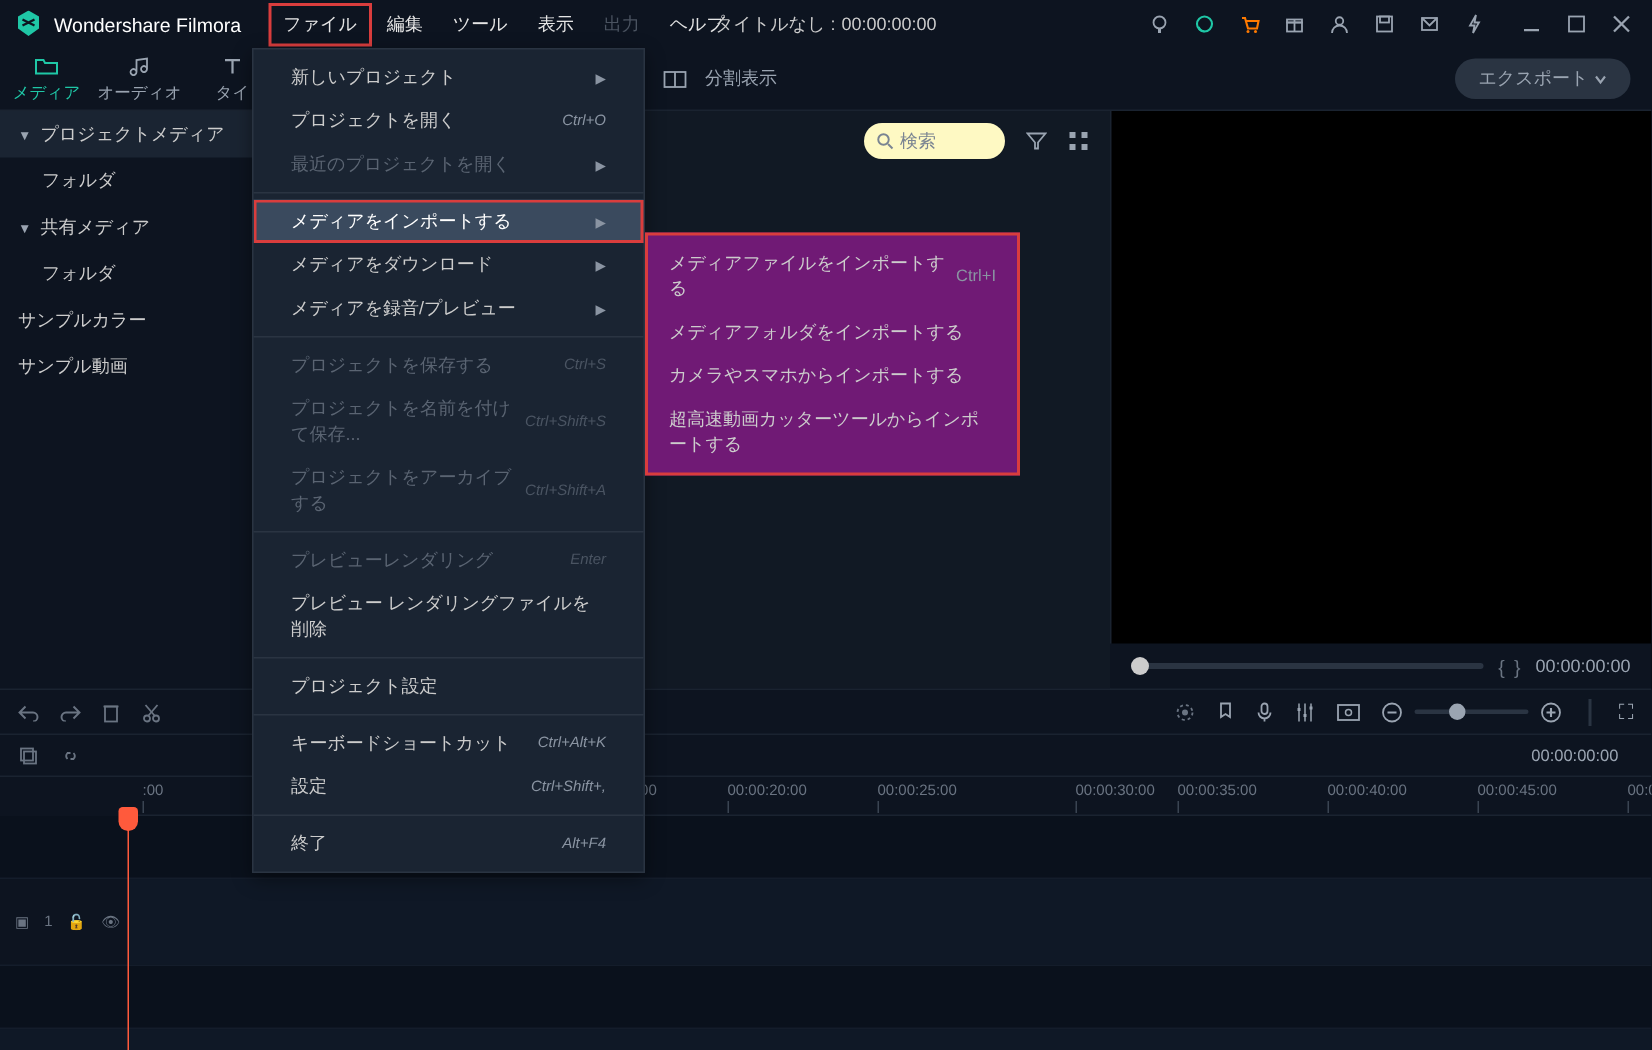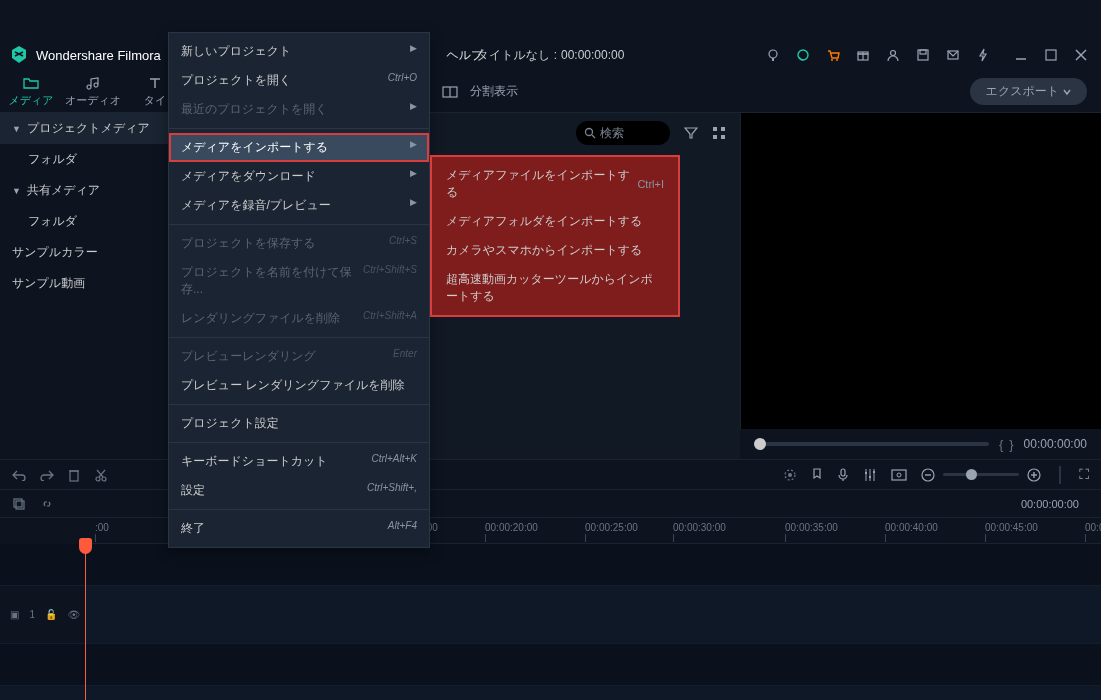--- a/index.html
+++ b/index.html
@@ -1,17 +1,17 @@
 <!DOCTYPE html>
 <html><head>
 <meta charset="utf-8">
 <style>
 * { margin:0; padding:0; box-sizing:border-box; font-family:"Segoe UI",Arial,sans-serif; -webkit-font-smoothing:antialiased; }
 body { width:1101px; height:700px; background:#0d1420; color:#ccc; overflow:hidden; position:relative; font-size:12px; }
-.titlebar { height:32px; background:#0d1420; display:flex; align-items:center; position:relative;margin-top:39px; }
+.titlebar { height:32px; background:#0d1420; display:flex; align-items:center; position:relative; }
 .logo { width:18px; height:18px; margin:0 8px 0 10px; display:flex; align-items:center; justify-content:center; }
 .app-name { font-size:13px; color:#fff; margin-right:18px; }
 .menubar { display:flex; gap:0; }
 .menu-item { padding:6px 10px; font-size:12px; color:#e5e5e5; cursor:pointer; }
 .menu-item.disabled { color:#4a5360; }
 .menu-item.highlighted { border:2px solid #d93d3d; padding:4px 8px; }
 .title-center { position:absolute; left:50%; transform:translateX(-50%); display:flex; align-items:center; gap:4px; font-size:12px; }
 .title-center .tc { color:#ccc;text-align:right; }
 .titlebar-right { margin-left:auto; display:flex; align-items:center; gap:14px; padding-right:14px; }
 .titlebar-right .ico { width:16px; height:16px; display:flex; align-items:center; justify-content:center; color:#9aa4b1; cursor:pointer; }
@@ -30,21 +30,21 @@
 .export-btn { margin-left:auto; margin-right:14px; align-self:center; background:#2a3442; color:#9aa4b1; border-radius:14px; padding:5px 16px; font-size:12px; cursor:pointer; display:flex; align-items:center; gap:4px; }
 
 .main { display:flex; height:calc(100% - 32px - 42px - 241px); }
 .sidebar { width:240px; background:#0d1420; border-right:1px solid #1a2330; overflow:hidden; }
 .sidebar-group { padding:7px 12px; display:flex; align-items:center; gap:6px; font-size:12px; color:#ccc; cursor:pointer; }
 .sidebar-group.selected { background:#1a2432; font-weight:500; }
 .sidebar-group .arrow { font-size:9px; color:#9aa4b1; }
 .sidebar-group .cnt { margin-left:auto; color:#6a7482; font-size:11px; }
 .media-panel { flex:none; width:500px; background:#111924; position:relative; padding-top:42px; }
 .media-panel .search-row { position:absolute; top:8px; right:14px; display:flex; align-items:center; gap:14px; }
-.search-box { width:94px; height:24px; background:#000000; border-radius:12px; display:flex; align-items:center; padding:0 8px; color:#7a8492; font-size:12px; gap:4px; }
+.search-box { width:94px; height:24px; background:#fef9c3; border-radius:12px; display:flex; align-items:center; padding:0 8px; color:#7a8492; font-size:12px; gap:4px; }
 .media-tile { position:absolute; left:26px; top:60px; width:62px; height:48px; background:#4fe0c5; display:flex; align-items:center; justify-content:center; cursor:pointer; }
 .media-tile .plus { color:#0d5a4a; font-size:22px; font-weight:bold; }
 .media-hint { position:absolute; left:26px; top:130px; font-size:12px; color:#9aa4b1; }
 .preview { flex:1; background:#000; border-left:1px solid #1a2330; }
 
 .timeline-controls { position:absolute; bottom:211px; left:740px; right:0; height:30px; background:#141d2b; display:flex; align-items:center; padding:0 14px; gap:8px; }
 .preview-slider-row { position:absolute; bottom:241px; left:740px; right:0; height:30px; display:flex; align-items:center; padding:0 14px; gap:10px; background:#0d1420; }
 .pslider { flex:1; height:4px; background:#2a3442; border-radius:2px; position:relative; }
 .pslider .knob { position:absolute; left:0; top:-4px; width:12px; height:12px; border-radius:50%; background:#ccc; }
 .braces { color:#6a7482; font-size:13px; display:flex; gap:6px; }
@@ -73,30 +73,30 @@
 .playhead { position:absolute; left:85px; top:88px; bottom:0; width:1px; background:#ff5a3c; z-index:5; }
 .playhead .knob { position:absolute; left:-6px; top:-10px; width:13px; height:16px; background:#ff5a3c; border-radius:3px 3px 7px 7px; }
 
 .tl-track { height:58px; display:flex; align-items:center; border-bottom:1px solid #141d2b; }
 .tl-track.spacer { height:42px; background:#0a111c; }
 .track-head { width:85px; display:flex; align-items:center; gap:10px; padding-left:10px; color:#6a7482; font-size:10px; }
 .track-body { flex:1; height:100%; background:#0f1826; }
 
 
 .dropdown { position:absolute; left:168px; top:32px; width:262px; background:#1a2432; border:1px solid #2a3442; box-shadow:0 4px 12px rgba(0,0,0,.4); z-index:50; padding:4px 0; }
-.menu-row { display:flex; align-items:flex-start; padding:6px 12px; font-size:12px; color:#ccc; cursor:pointer; position:relative; }
+.menu-row { display:flex; align-items:center; padding:6px 25px; font-size:12px; color:#ccc; cursor:pointer; position:relative; }
 .menu-row.disabled { color:#5a6472; cursor:default; }
 .menu-row.highlighted { background:#3a4a5e; box-shadow:inset 0 0 0 2px #d93d3d; color:#fff; }
 .menu-row .lbl { flex:1; }
 .menu-row .shortcut { color:#8a94a2; font-size:10px;font-style:italic; }
 .menu-row.disabled .shortcut { color:#4a5462; }
 .menu-row .sub-arrow { font-size:9px; color:#8a94a2; margin-left:6px; }
 .menu-sep { height:1px; background:#2a3442; margin:4px 0; }
 
-.submenu { position:absolute; left:430px; top:155px; width:250px; background:#7f1d1d; border:2px solid #d93d3d; z-index:51; padding:4px 0; }
+.submenu { position:absolute; left:430px; top:155px; width:250px; background:#701a75; border:2px solid #d93d3d; z-index:51; padding:4px 0; }
 .sub-row { display:flex; align-items:center; padding:6px 14px; font-size:12px; color:#ccc; cursor:pointer; }
 .sub-row .lbl { flex:1; }
 .sub-row .shortcut { color:#8a94a2; font-size:11px; }
 
 svg { display:block; }
 </style>
 </head>
 <body>
 
 <div class="titlebar">
@@ -457,21 +457,21 @@
     <span style="color:#9aa4b1;font-size:11px;margin-right:10px">00:00:00:00</span>
   </div>
 
   <div class="tl-ruler">
     <span class="tick-major" style="left:10px">:00</span>
     <span class="tick-major" style="left:100px">00:00:05:00</span>
     <span class="tick-major" style="left:200px">00:00:10:00</span>
     <span class="tick-major" style="left:300px">00:00:15:00</span>
     <span class="tick-major" style="left:400px">00:00:20:00</span>
     <span class="tick-major" style="left:500px">00:00:25:00</span>
-    <span class="tick-major" style="left:588px">00:00:30:00</span>
+    <span class="tick-major" style="left:632px">00:00:30:00</span>
     <span class="tick-major" style="left:700px">00:00:35:00</span>
     <span class="tick-major" style="left:800px">00:00:40:00</span>
     <span class="tick-major" style="left:900px">00:00:45:00</span>
     <span class="tick-major" style="left:1000px">00:00</span>
   </div>
 
   <div class="playhead">
       <div class="knob"></div>
     </div>
 
@@ -521,21 +521,21 @@
   <div class="menu-sep"></div>
   <div class="menu-row disabled">
       <span class="lbl">プロジェクトを保存する</span>
       <span class="shortcut">Ctrl+S</span>
     </div>
   <div class="menu-row disabled">
       <span class="lbl">プロジェクトを名前を付けて保存...</span>
       <span class="shortcut">Ctrl+Shift+S</span>
     </div>
   <div class="menu-row disabled">
-      <span class="lbl">レンダリングファイルを削除</span>
+      <span class="lbl">プロジェクトをアーカイブする</span>
       <span class="shortcut">Ctrl+Shift+A</span>
     </div>
   <div class="menu-sep"></div>
   <div class="menu-row disabled">
       <span class="lbl">プレビューレンダリング</span>
       <span class="shortcut">Enter</span>
     </div>
   <div class="menu-row">
       <span class="lbl">プレビュー レンダリングファイルを削除</span>
     </div>

